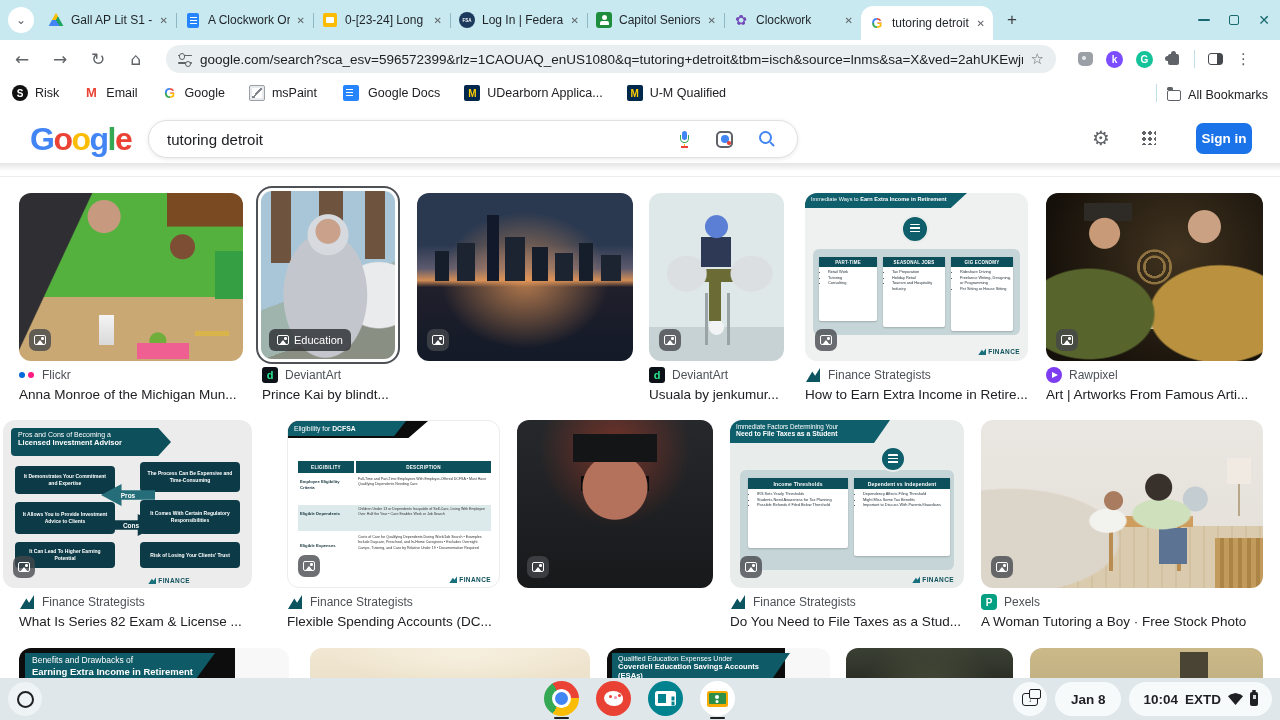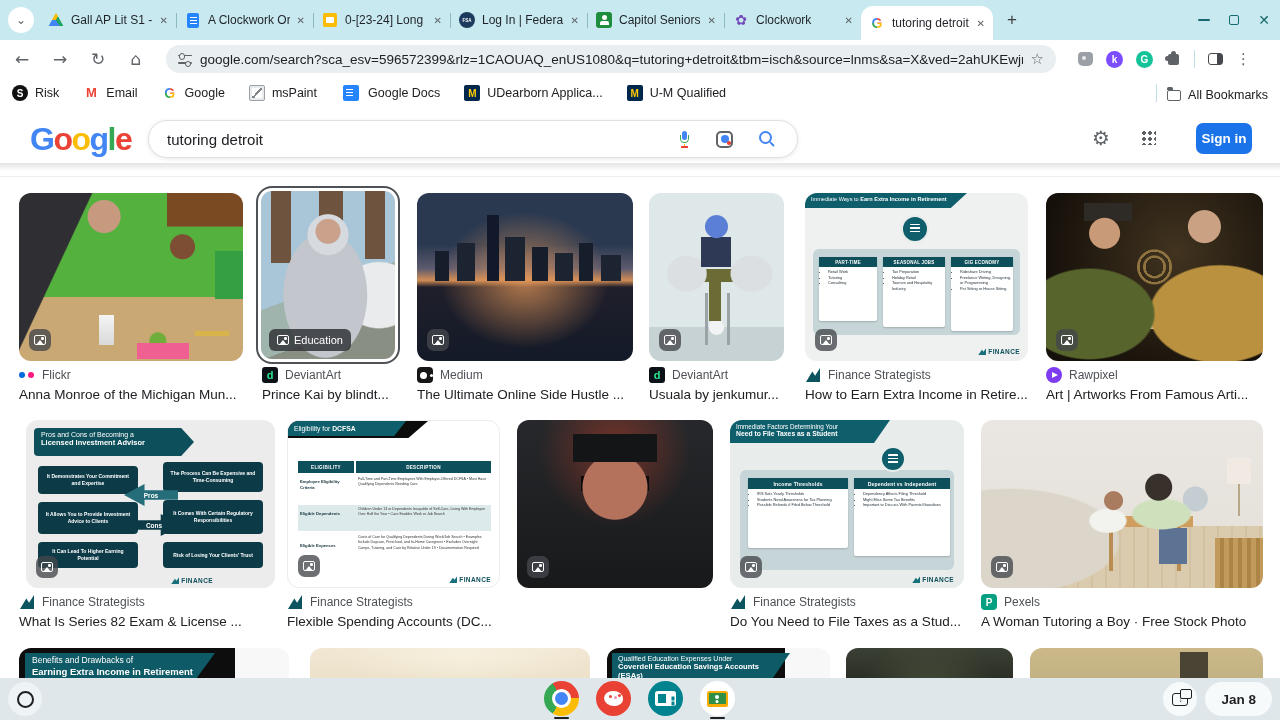--- a/index.html
+++ b/index.html
@@ -478,27 +478,20 @@
       </div>
     <div class="ttl">Anna Monroe of the Michigan Mun...</div>
   </div>
   <div class="cap" style="left:262px;top:257px;width:140px">
     <div class="src">
         <span class="fav fav-da">d</span>
         <span>DeviantArt</span>
       </div>
     <div class="ttl">Prince Kai by blindt...</div>
   </div>
-  <div class="cap" style="left:417px;top:257px;width:218px">
-    <div class="src">
-        <span class="fav fav-medium"></span>
-        <span>Medium</span>
-      </div>
-    <div class="ttl">The Ultimate Online Side Hustle ...</div>
-  </div>
   <div class="cap" style="left:649px;top:257px;width:138px">
     <div class="src">
         <span class="fav fav-da">d</span>
         <span>DeviantArt</span>
       </div>
     <div class="ttl">Usuala by jenkumur...</div>
   </div>
   <div class="cap" style="left:805px;top:257px;width:224px">
     <div class="src">
         <span class="fav fav-fs"></span>
@@ -507,21 +500,21 @@
     <div class="ttl">How to Earn Extra Income in Retire...</div>
   </div>
   <div class="cap" style="left:1046px;top:257px;width:218px">
     <div class="src">
         <span class="fav fav-rp"></span>
         <span>Rawpixel</span>
       </div>
     <div class="ttl">Art | Artworks From Famous Arti...</div>
   </div>
 
-  <div class="tile" style="left:26px;top:310px;width:249px;height:168px;background:#ececec">
+  <div class="tile" style="left:3px;top:310px;width:249px;height:168px;background:#ececec">
     <div class="ig-banner" style="left:8px;top:8px;width:160px;height:28px;padding:3px 14px 0 7px;clip-path:polygon(0 0,92% 0,100% 50%,92% 100%,0 100%);border-radius:4px;background:#0d4f5a">
       <div style="font-size:7px">Pros and Cons of Becoming a</div>
       <div style="font-size:7.5px;font-weight:700">Licensed Investment Advisor</div>
     </div>
     <div class="pc-box" style="left:12px;top:46px;width:100px;height:28px">It Demonstrates Your Commitment and Expertise</div>
     <div class="pc-box" style="left:12px;top:82px;width:100px;height:32px">It Allows You to Provide Investment Advice to Clients</div>
     <div class="pc-box" style="left:12px;top:122px;width:100px;height:26px">It Can Lead To Higher Earning Potential</div>
     <div class="pc-box" style="left:137px;top:42px;width:100px;height:30px">The Process Can Be Expensive and Time-Consuming</div>
     <div class="pc-box" style="left:137px;top:80px;width:100px;height:34px">It Comes With Certain Regulatory Responsibilities</div>
     <div class="pc-box" style="left:137px;top:122px;width:100px;height:26px">Risk of Losing Your Clients' Trust</div>
@@ -657,14 +650,20 @@
         <span class="runline"></span>
       </div>
   </div>
   <div class="tray">
     <div class="tpill castw">
         <span class="cast">↓</span>
       </div>
     <div class="tpill" style="padding:0 16px">
         <span>Jan 8</span>
       </div>
+    <div class="tpill" style="padding:0 14px">
+      <span>10:04</span>
+      <span>EXTD</span>
+      <span class="wifi"></span>
+      <span class="batt"></span>
+    </div>
   </div>
 </div>
 
 </body></html>

